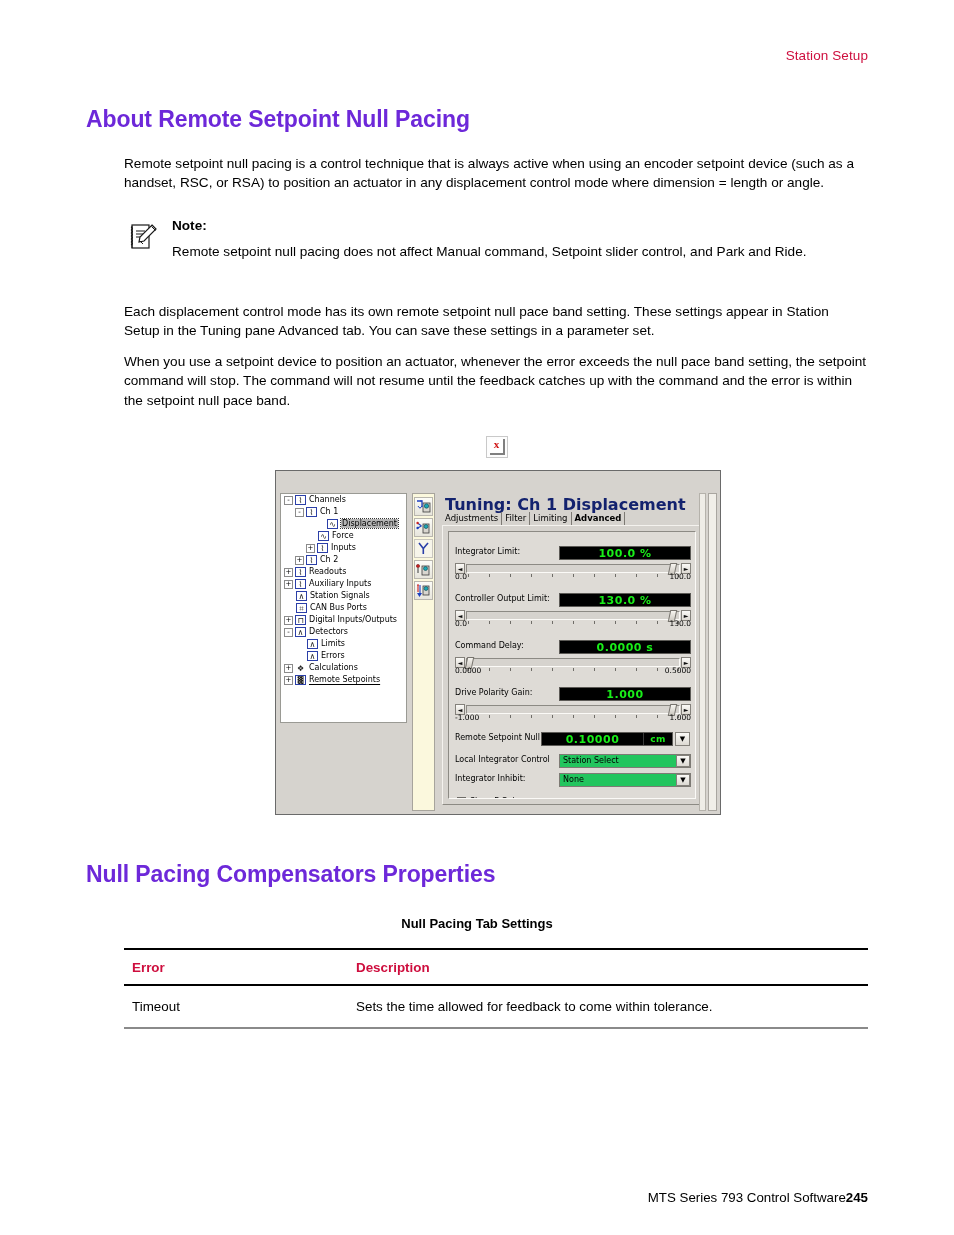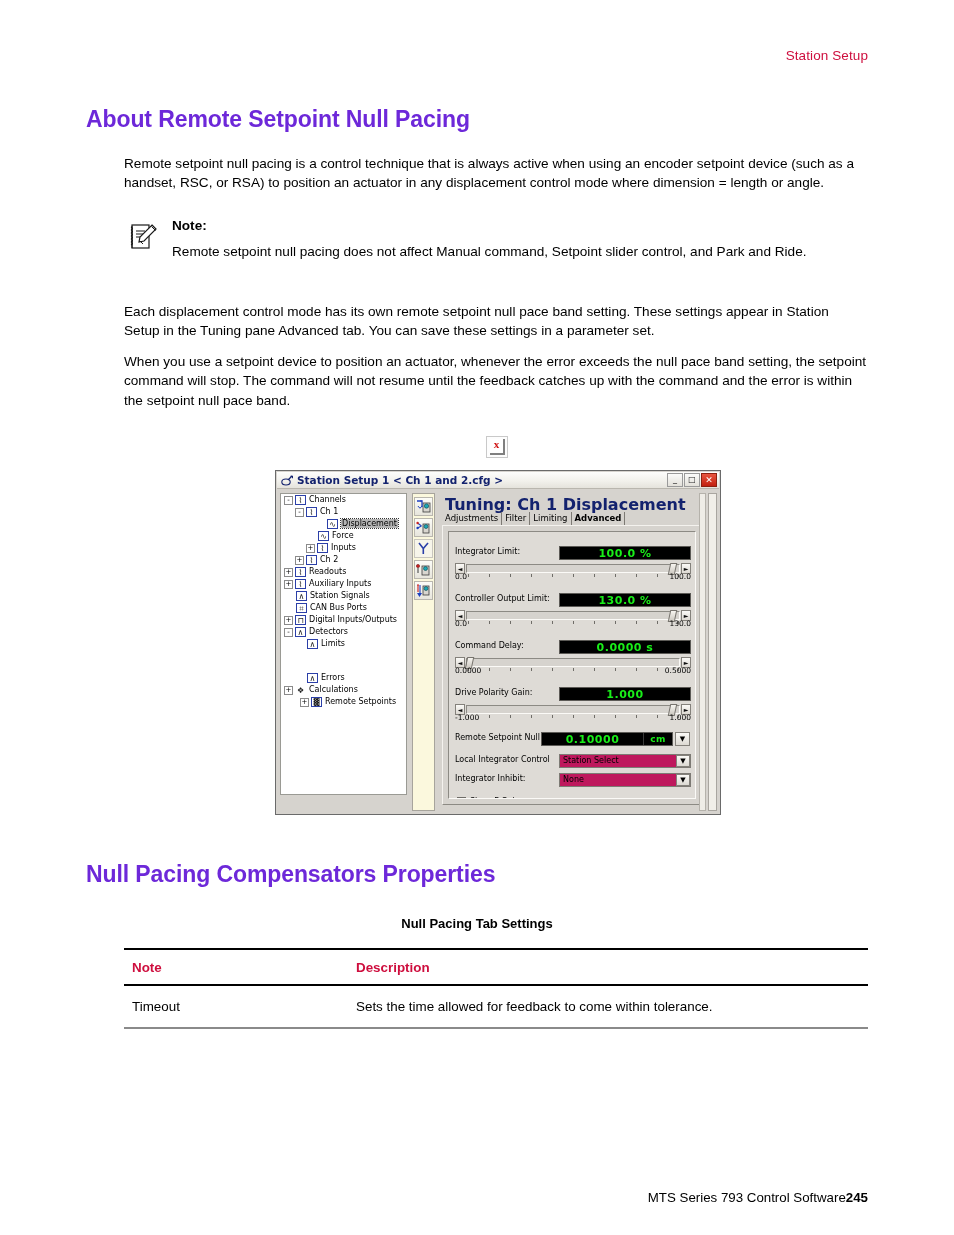--- a/index.html
+++ b/index.html
@@ -175,21 +175,21 @@
     color: #fff;
     font-weight: bold;
     font-size: 9px;
   }
 
   
   .treepane {
     position: absolute;
     left: 4px; top: 22px;
     width: 127px;
-    height: 302px;
+    height: 230px;
     background: #ffffff;
     border: 1px solid #9a9a94;
     box-sizing: border-box;
     overflow: hidden;
   }
   .tnode {
     position: relative;
     height: 12px;
     font-size: 8px;
     line-height: 12px;
@@ -411,21 +411,21 @@
     color: #000;
   }
   .slider .minlab { left: 0; }
   .slider .maxlab { right: 0; }
 
   
   .combo {
     position: absolute;
     right: 0; top: 0;
     width: 132px; height: 14px;
-    background: #be185d;
+    background: #22c55e;
     border: 1px solid #7d7a74;
     box-sizing: border-box;
     font-size: 8px;
     line-height: 12px;
     padding-left: 3px;
     color: #000;
     white-space: nowrap;
   }
   .combo .arr {
     position: absolute;
@@ -555,53 +555,38 @@
 <div class="para" id="p3">When you use a setpoint device to position an actuator, whenever the error exceeds the null pace band setting, the setpoint command will stop. The command will not resume until the feedback catches up with the command and the error is within the setpoint null pace band.</div>
 
 <div class="broken-img">
   <div class="inner">
       <div class="x">x</div>
     </div>
 </div>
 
 <div class="appwin">
 
-  <div class="titlebar">
-    <span class="tb-icon">
-      <svg width="12" height="12" viewBox="0 0 12 12">
-        <ellipse cx="5" cy="7" rx="4.2" ry="3" fill="none" stroke="#13226e" stroke-width="1.1"></ellipse>
-        <path d="M7 5 l4 -4" stroke="#13226e" stroke-width="1.2"></path>
-        <path d="M9.5 1.2 l2 0 l0 2" stroke="#13226e" stroke-width="1.1" fill="none"></path>
-      </svg>
-    </span>
-    <span class="tb-text">Station Setup 1 &lt; Ch 1 and 2.cfg &gt;</span>
-    <span class="winbtns">
-      <span class="winbtn">_</span>
-      <span class="winbtn">□</span>
-      <span class="winbtn close">✕</span>
-    </span>
-  </div>
 
   <div class="treepane" id="treepane">
       <div class="tnode" style="padding-left: 3px;"><span class="exp">-</span><span class="ico">⌇</span><span class="lbl">Channels</span></div>
       <div class="tnode" style="padding-left: 14px;"><span class="exp">-</span><span class="ico">⌇</span><span class="lbl">Ch 1</span></div>
       <div class="tnode" style="padding-left: 34px;"><span class="expspace"></span><span class="ico">∿</span><span class="lbl sel">Displacement</span></div>
       <div class="tnode" style="padding-left: 25px;"><span class="expspace"></span><span class="ico">∿</span><span class="lbl">Force</span></div>
       <div class="tnode" style="padding-left: 25px;"><span class="exp">+</span><span class="ico">⌇</span><span class="lbl">Inputs</span></div>
       <div class="tnode" style="padding-left: 14px;"><span class="exp">+</span><span class="ico">⌇</span><span class="lbl">Ch 2</span></div>
       <div class="tnode" style="padding-left: 3px;"><span class="exp">+</span><span class="ico">⌇</span><span class="lbl">Readouts</span></div>
       <div class="tnode" style="padding-left: 3px;"><span class="exp">+</span><span class="ico">⌇</span><span class="lbl">Auxiliary Inputs</span></div>
       <div class="tnode" style="padding-left: 3px;"><span class="expspace"></span><span class="ico">∧</span><span class="lbl">Station Signals</span></div>
       <div class="tnode" style="padding-left: 3px;"><span class="expspace"></span><span class="ico">⌗</span><span class="lbl">CAN Bus Ports</span></div>
       <div class="tnode" style="padding-left: 3px;"><span class="exp">+</span><span class="ico">⊓</span><span class="lbl">Digital Inputs/Outputs</span></div>
       <div class="tnode" style="padding-left: 3px;"><span class="exp">-</span><span class="ico">∧</span><span class="lbl">Detectors</span></div>
       <div class="tnode" style="padding-left: 14px;"><span class="expspace"></span><span class="ico">∧</span><span class="lbl">Limits</span></div>
-      <div class="tnode" style="padding-left: 14px; margin-top: 22px;"><span class="expspace"></span><span class="ico">∧</span><span class="lbl">Errors</span></div>
+      <div class="tnode" style="padding-left: 14px;"><span class="expspace"></span><span class="ico">∧</span><span class="lbl">Errors</span></div>
       <div class="tnode" style="padding-left: 3px;"><span class="exp">+</span><span class="ico noborder">❖</span><span class="lbl">Calculations</span></div>
-      <div class="tnode" style="padding-left: 19px;"><span class="exp">+</span><span class="ico">▓</span><span class="lbl">Remote Setpoints</span></div>
+      <div class="tnode" style="padding-left: 3px; text-decoration: underline;"><span class="exp">+</span><span class="ico">▓</span><span class="lbl">Remote Setpoints</span></div>
     </div>
 
   <div class="icobar">
     <div class="icobtn">
       <svg width="15" height="15" viewBox="0 0 15 15">
         <rect x="7" y="4" width="7" height="9" fill="#d9d6cf" stroke="#3a3a3a" stroke-width="0.8"></rect>
         <circle cx="10.5" cy="7" r="2.2" fill="#19a7b5" stroke="#14525c" stroke-width="0.7"></circle>
         <path d="M1 2 h5 l0 6" stroke="#1c3fbe" stroke-width="1.3" fill="none"></path>
         <path d="M4.5 1 l2 1 l-2 1 z" fill="#1c3fbe"></path>
         <path d="M2 7 q2 4 4 0" stroke="#1c3fbe" stroke-width="1" fill="none"></path>
@@ -773,21 +758,21 @@
 
 <div class="tbl-caption">Null Pacing Tab Settings</div>
 
 <table class="props">
   <colgroup>
       <col class="c1">
       <col>
     </colgroup>
   <thead>
     <tr>
-      <th>Note</th>
+      <th>Error</th>
       <th>Description</th>
     </tr>
   </thead>
   <tbody id="propsbody">
       <tr class="last">
         <td>Timeout</td>
         <td>Sets the time allowed for feedback to come within tolerance.</td>
       </tr>
     </tbody>
 </table>

